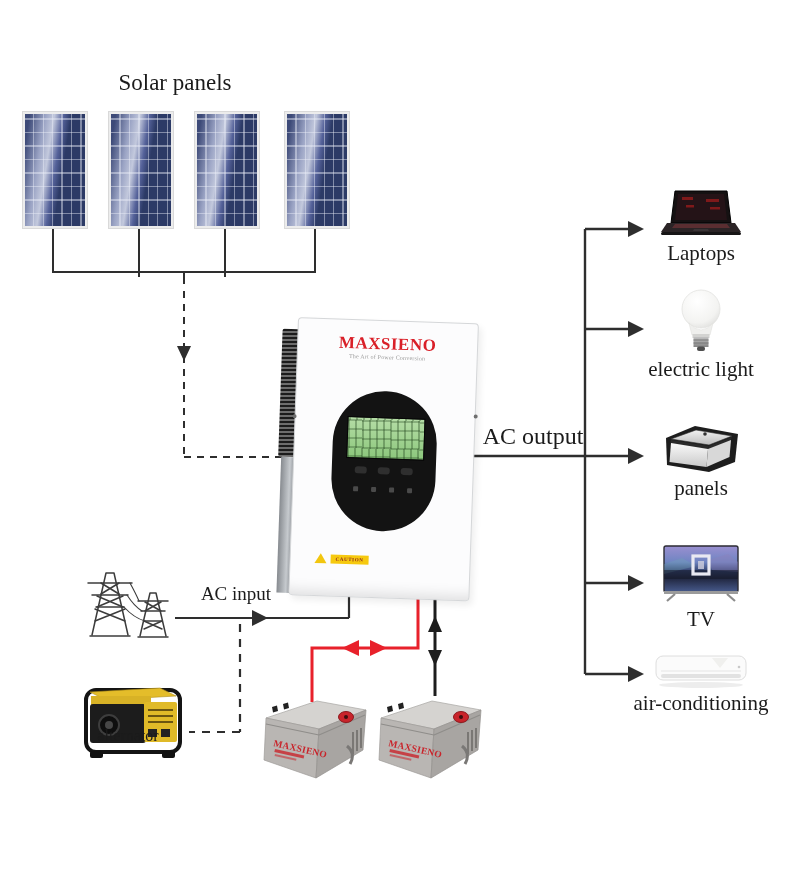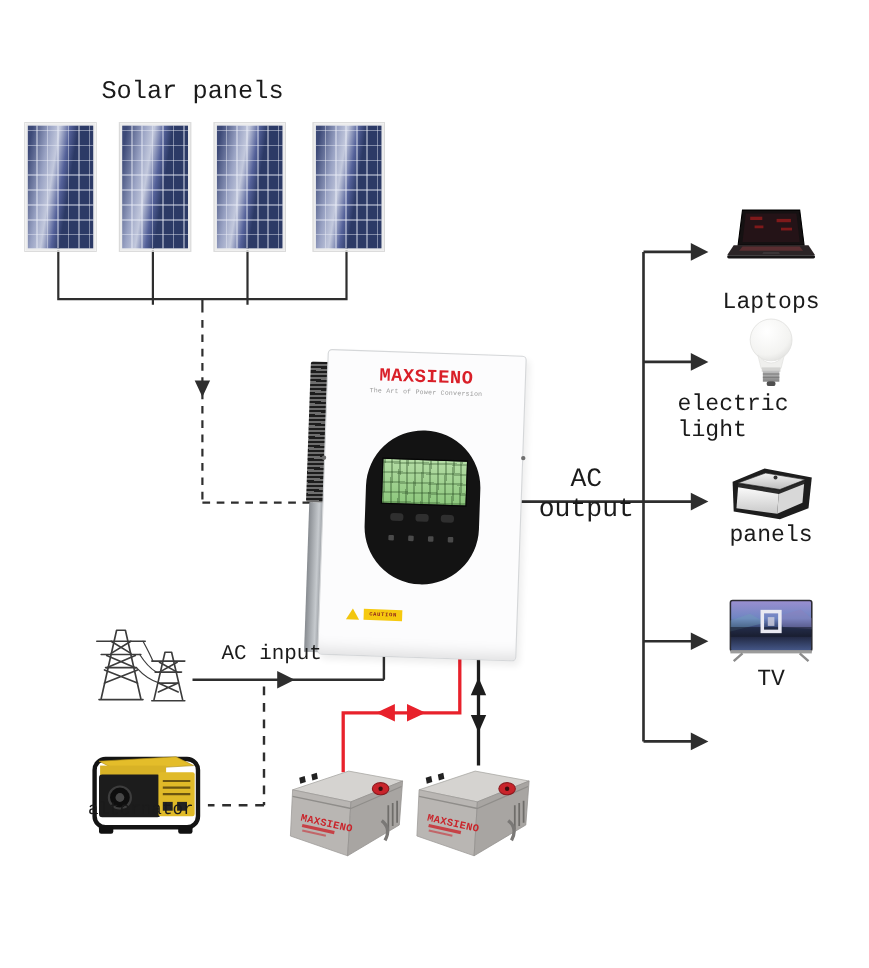--- a/index.html
+++ b/index.html
@@ -1,22 +1,22 @@
 <!DOCTYPE html>
 <html><head>
 <meta charset="utf-8">
 <style>
   html,body{margin:0;padding:0;background:#f2f2f2;}
   .stage{position:relative;width:790px;height:880px;background:#ffffff;overflow:hidden;
-         font-family:Liberation Mono, monospace;color:#1b1b1b;}
+         font-family:Liberation Serif, serif;color:#1b1b1b;}
   .wires{position:absolute;left:0;top:0;z-index:1;}
   .comp{position:absolute;z-index:2;}
   .lbl{position:absolute;z-index:3;text-align:center;color:#1b1b1b;}
   .title{left:80px;top:70px;width:190px;font-size:23px;}
-  .lbl-ac-in{left:197px;top:583px;width:100px;font-size:19px;}
+  .lbl-ac-in{left:186px;top:583px;width:100px;font-size:19px;}
   .lbl-ac-out{left:481px;top:423px;width:104px;font-size:24px;}
   .lbl-alt{left:66px;top:727px;width:124px;font-size:16px;}
   .lbl-bat{left:314px;top:785px;width:128px;font-size:21px;}
 
   
   .panel{position:absolute;top:112px;width:60px;height:112px;border:2px solid #ececec;
          box-shadow:0 0 0 1px #d9d9d9;
          background:
            repeating-linear-gradient(90deg,rgba(255,255,255,0) 0 8px,rgba(235,238,248,.45) 8px 9.5px),
            repeating-linear-gradient(0deg,rgba(255,255,255,0) 0 12px,rgba(235,238,248,.45) 12px 13.5px),
@@ -48,21 +48,21 @@
   .inv-caution{position:absolute;left:24px;bottom:32px;display:flex;align-items:center;gap:4px;}
   .tri{width:0;height:0;border-left:6px solid transparent;border-right:6px solid transparent;
        border-bottom:10px solid #f2c60f;}
   .caution-strip{background:#f6c90f;color:#8a1f1f;font-size:5px;font-weight:bold;
        padding:2px 5px;letter-spacing:.6px;}
   .screw{position:absolute;width:4px;height:4px;border-radius:50%;background:#6f6f6f;}
 
   
   .dev{position:absolute;left:616px;width:170px;display:flex;flex-direction:column;align-items:center;z-index:2;}
   .dev-label{font-size:21px;margin-top:3px;}
-  .d-laptop{top:190px;gap:23px;} .d-bulb{top:288px;} .d-printer{top:421px;} .d-tv{top:544px;} .d-ac{top:654px;}
+  .d-laptop{top:190px;} .d-bulb{top:288px;} .d-printer{top:421px;} .d-tv{top:544px;} .d-ac{top:654px;}
 </style>
 </head>
 <body>
 
 <div class="stage">
 
   <svg class="wires" width="790" height="880">
 
     <g stroke="#2e2e2e" stroke-width="2" fill="none">
       <path d="M53,223 V272 M139,223 V277 M225,223 V277 M315,223 V272 M52,272 H316 M184,272 V284"></path>
@@ -283,14 +283,25 @@
       <polygon points="46,16 66,10 76,18 76,28 50,26" fill="#8e7fb8" opacity="0.4"></polygon>
       <rect x="2" y="26" width="74" height="9" fill="#151a28" opacity="0.55"></rect>
       <rect x="31" y="12" width="16" height="18" fill="none" stroke="#e9e9f2" stroke-width="3.2"></rect>
       <rect x="36" y="17" width="6" height="8" fill="#cfd0de" opacity="0.8"></rect>
       <rect x="2" y="47" width="74" height="3" fill="#9b9b9b"></rect>
       <path d="M13,50 L5,57 M65,50 L73,57" stroke="#8c8c8c" stroke-width="2.2"></path>
     </svg>
     <div class="dev-label">TV</div>
   </div>
 
+  <div class="dev d-ac">
+    <svg width="94" height="34" viewBox="0 0 94 34">
+      <ellipse cx="47" cy="31" rx="42" ry="3" fill="#ededed"></ellipse>
+      <rect x="2" y="2" width="90" height="24" rx="7" fill="#fbfbfb" stroke="#dedede" stroke-width="1"></rect>
+      <path d="M7,17 H87" stroke="#ececec" stroke-width="1.4"></path>
+      <rect x="7" y="20" width="80" height="4" rx="2" fill="#e2e2e2"></rect>
+      <polygon points="58,4 74,4 66,14" fill="#f0f0ee"></polygon>
+      <circle cx="85" cy="13" r="1.3" fill="#c9c9c9"></circle>
+    </svg>
+    <div class="dev-label">air-conditioning</div>
+  </div>
 
 </div>
 
 </body></html>

